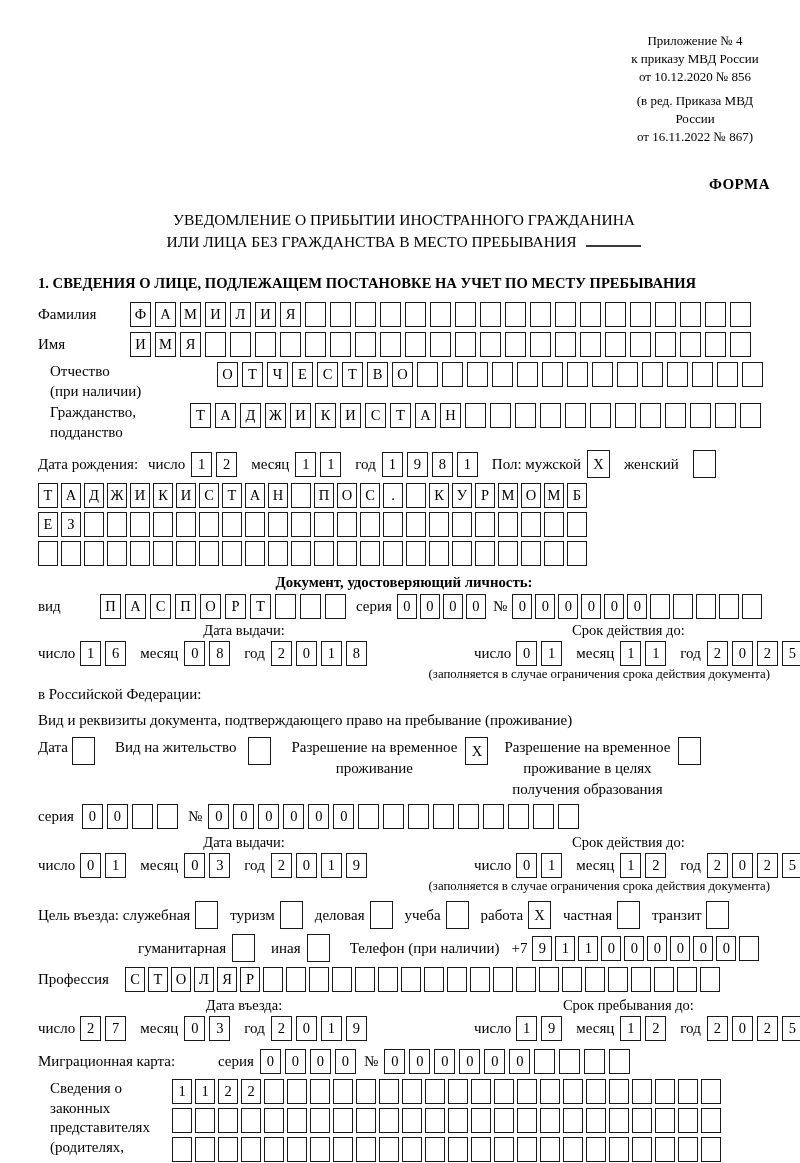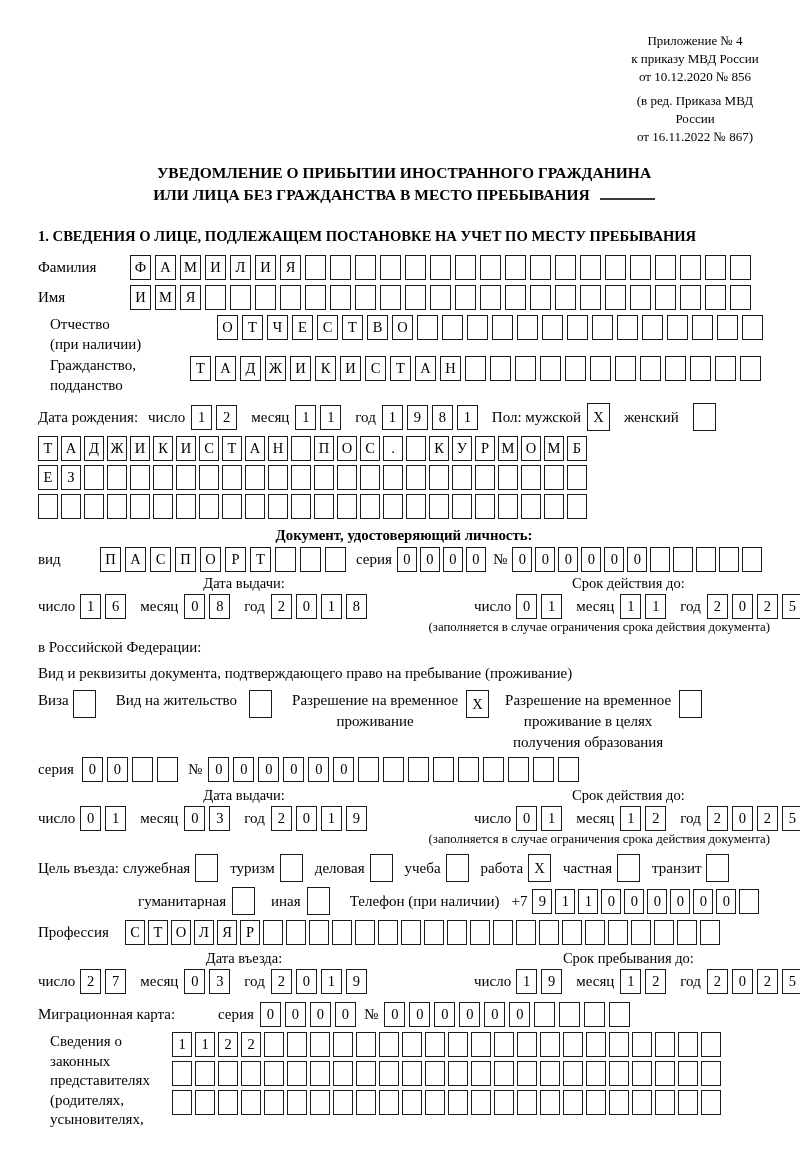--- a/index.html
+++ b/index.html
@@ -9,21 +9,21 @@
     font-family: "Liberation Serif", serif;
     color: #000;
   }
   .page { width: 800px; height: 1163px; padding: 32px 30px 0 38px; overflow: hidden; }
 
   
   .appendix { margin-left: 582px; font-size: 13px; line-height: 18px; text-align: center; }
   .appendix .gap { margin-top: 6px; }
   .form-label { text-align: right; font-weight: bold; font-size: 15px; margin-top: 30px; letter-spacing: .5px; }
 
-  .title { text-align: center; font-weight: bold; font-size: 15.5px; line-height: 22px; margin-top: 16px; }
+  .title { text-align: center; font-weight: normal; font-size: 15.5px; line-height: 22px; margin-top: 16px; }
   .blank-underline { display: inline-block; width: 55px; border-bottom: 2px solid #3a3a3a; height: .9em; margin-left: 10px; }
 
   .section-heading { font-weight: bold; font-size: 14.6px; margin-top: 22px; white-space: nowrap; }
 
   
   .row { display: flex; align-items: center; margin-top: 5px; }
   .row.top { align-items: flex-start; }
   .lbl { font-size: 15px; flex: none; }
   .lblcol { font-size: 15px; line-height: 19.5px; flex: none; margin-left: 12px; }
   .cells { display: flex; flex: none; }
@@ -80,20 +80,21 @@
 
 <div class="page">
 
   <div class="appendix">
     <div>Приложение № 4</div>
     <div>к приказу МВД России</div>
     <div>от 10.12.2020 № 856</div>
     <div class="gap">(в ред. Приказа МВД России</div>
     <div>от 16.11.2022 № 867)</div>
   </div>
+  <div class="form-label">ФОРМА</div>
 
   <div class="title">
     <div>УВЕДОМЛЕНИЕ О ПРИБЫТИИ ИНОСТРАННОГО ГРАЖДАНИНА</div>
     <div>
       <span>ИЛИ ЛИЦА БЕЗ ГРАЖДАНСТВА В МЕСТО ПРЕБЫВАНИЯ</span><span class="blank-underline"></span>
     </div>
   </div>
 
   <div class="section-heading">1. СВЕДЕНИЯ О ЛИЦЕ, ПОДЛЕЖАЩЕМ ПОСТАНОВКЕ НА УЧЕТ ПО МЕСТУ ПРЕБЫВАНИЯ</div>
 
@@ -419,21 +420,21 @@
       </div>
     </div>
   </div>
   <div class="limit-note">(заполняется в случае ограничения срока действия документа)</div>
 
   <div class="res-line" style="margin-top:2px">в Российской Федерации:</div>
   <div class="res-line">Вид и реквизиты документа, подтверждающего право на пребывание (проживание)</div>
 
   <div class="ptypes">
     <span class="ptype">
-      <span class="ptlabel">Виза</span>
+      <span class="ptlabel">Дата</span>
       <span class="cells cb-wrap ml4">
           <span class="cell"></span>
         </span>
     </span>
     <span class="ptype ml16">
       <span class="ptlabel">Вид на жительство</span>
       <span class="cells cb-wrap ml12">
           <span class="cell"></span>
         </span>
     </span>

